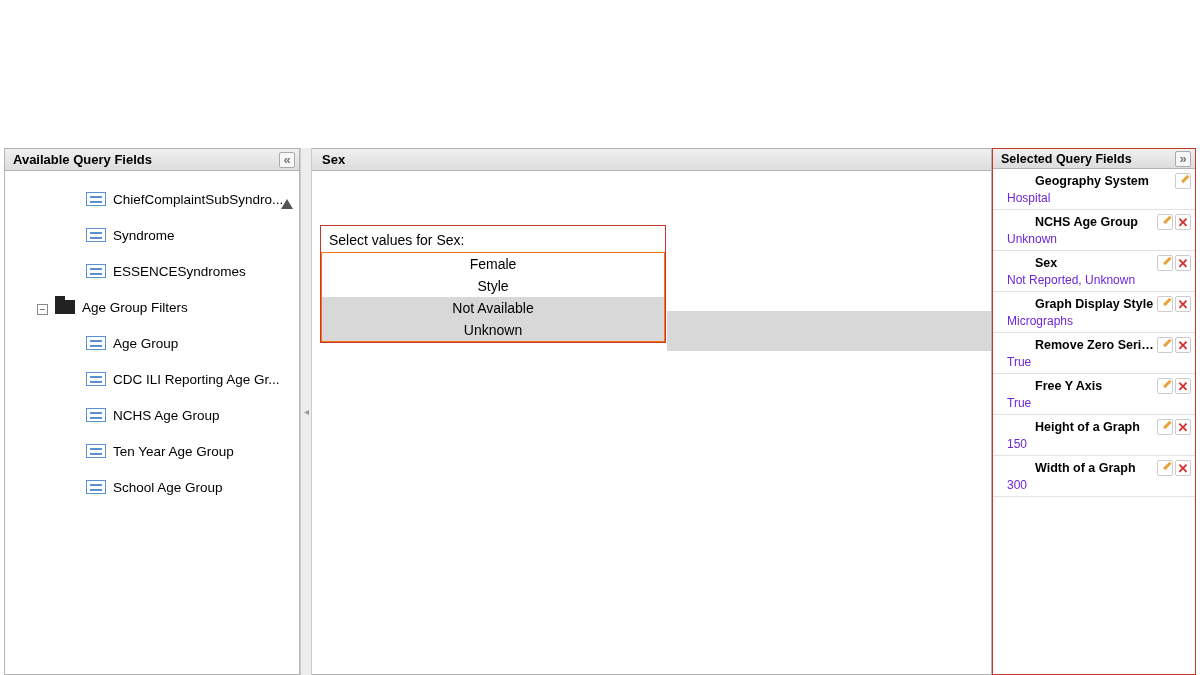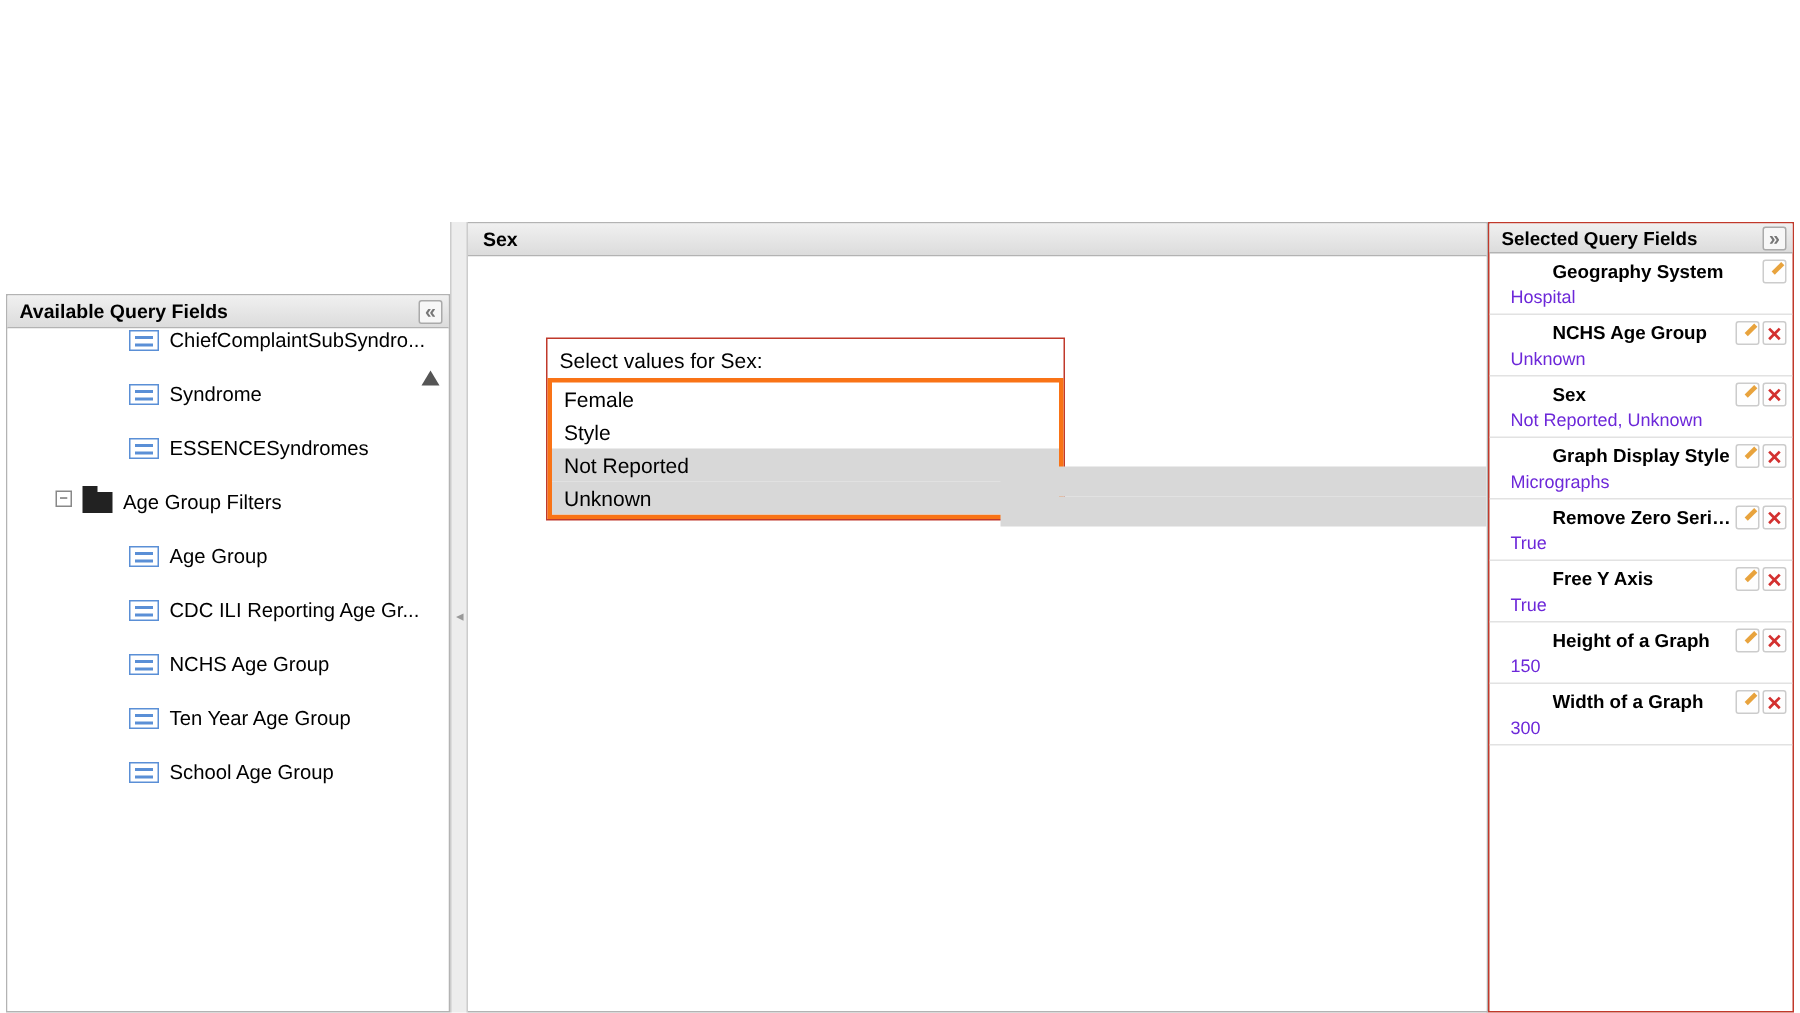--- a/index.html
+++ b/index.html
@@ -21,21 +21,20 @@
     right: 4px;
     bottom: 0;
     display: flex;
   }
   
   .left-panel {
     width: 296px;
     display: flex;
     flex-direction: column;
     border: 1px solid #b3b3b3;
-    margin-top: 48px;
   }
   .panel-header {
     background: linear-gradient(#f0f0f0,#dcdcdc);
     border-bottom: 1px solid #b3b3b3;
     height: 22px;
     display: flex;
     align-items: center;
     padding: 0 4px 0 8px;
     font-weight: bold;
     font-size: 13px;
@@ -53,21 +52,21 @@
   .tree {
     flex:1;
     overflow:hidden;
     background:#fff;
     position:relative;
   }
   .tree-inner { position:absolute; inset:0; }
   .tree-row {
     height: 36px;
     display:flex;
-    align-items:flex-start;
+    align-items:flex-end;
     padding-left: 8px;
     white-space: nowrap;
     cursor: default;
   }
   .indent { display:inline-block; }
   .tree-icon {
     width:22px; height:16px;
     margin-right:6px;
     display:inline-flex;align-items:center;justify-content:center;
   }
@@ -119,27 +118,27 @@
     background: linear-gradient(#f0f0f0,#dcdcdc);
     border-bottom:1px solid #b3b3b3;
     height:22px;display:flex;align-items:center;padding-left:10px;font-weight:bold;
   }
   .center-body {
     flex:1;background:#fff;padding:54px 8px 8px 8px;position:relative;
   }
   .select-block {
     border:1px solid #c0392b;
     width:346px;
-    margin-left:44px;
   }
   .select-block .prompt {
     padding:6px 8px 4px 8px; font-size:14px;
   }
   .listbox {
-    border:3px solid #f97316;
+    border:1px solid #f97316;
+    text-align:center;
   }
   .listbox .opt {
     padding:3px 8px; font-size:14px; cursor:default;
   }
   .listbox .opt.sel { background:#d8d8d8; }
 
   
   .sel-band { position:absolute; left:355px; right:0; height:20px; background:#d8d8d8; }
   .sel-band.a { top:140px; }
   .sel-band.b { top:160px; }
@@ -272,21 +271,21 @@
       <span>Sex</span>
     </div>
     <div class="center-body">
       <div class="sel-band a"></div>
       <div class="sel-band b"></div>
       <div class="select-block">
         <div class="prompt">Select values for Sex:</div>
         <div class="listbox" id="center-listbox">
             <div class="opt">Female</div>
             <div class="opt">Style</div>
-            <div class="opt sel">Not Reported</div>
+            <div class="opt sel">Not Available</div>
             <div class="opt sel">Unknown</div>
           </div>
       </div>
     </div>
   </div>
 
   <div class="right-panel">
     <div class="right-header">
       <span>Selected Query Fields</span>
       <span class="spacer"></span>

